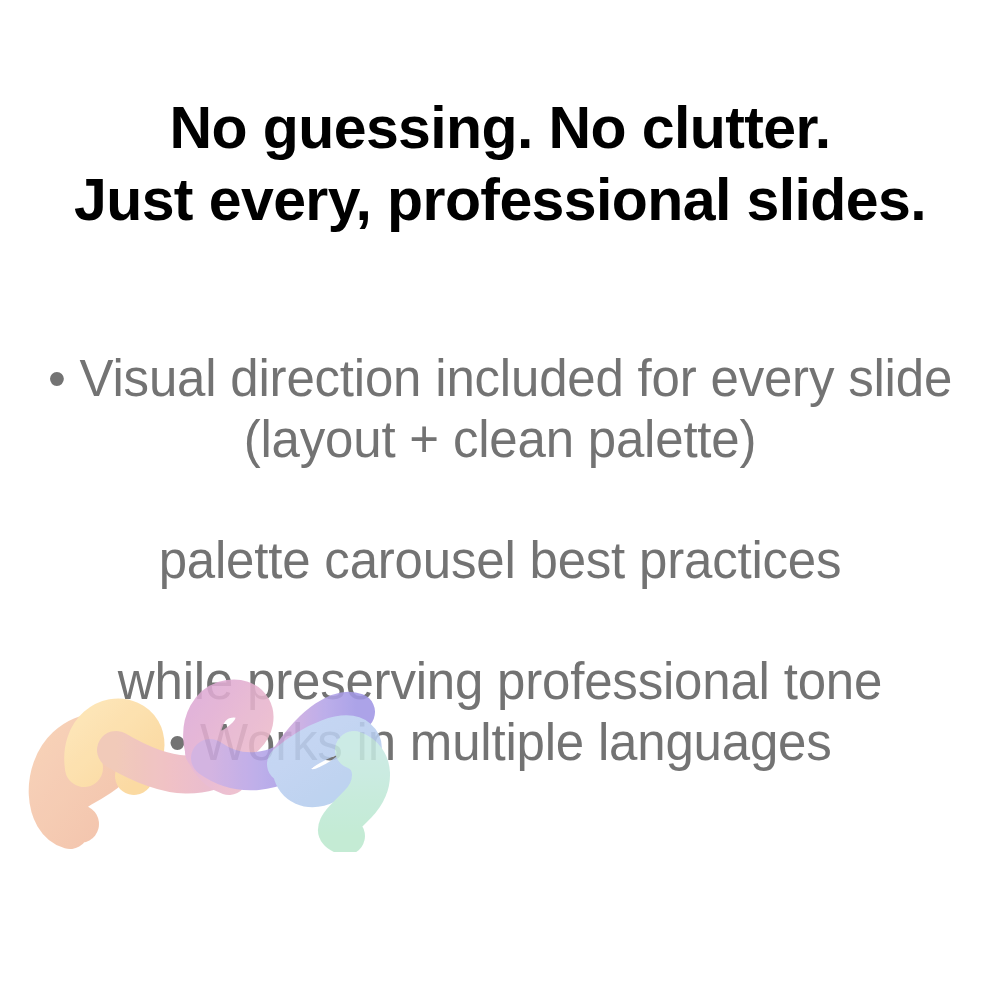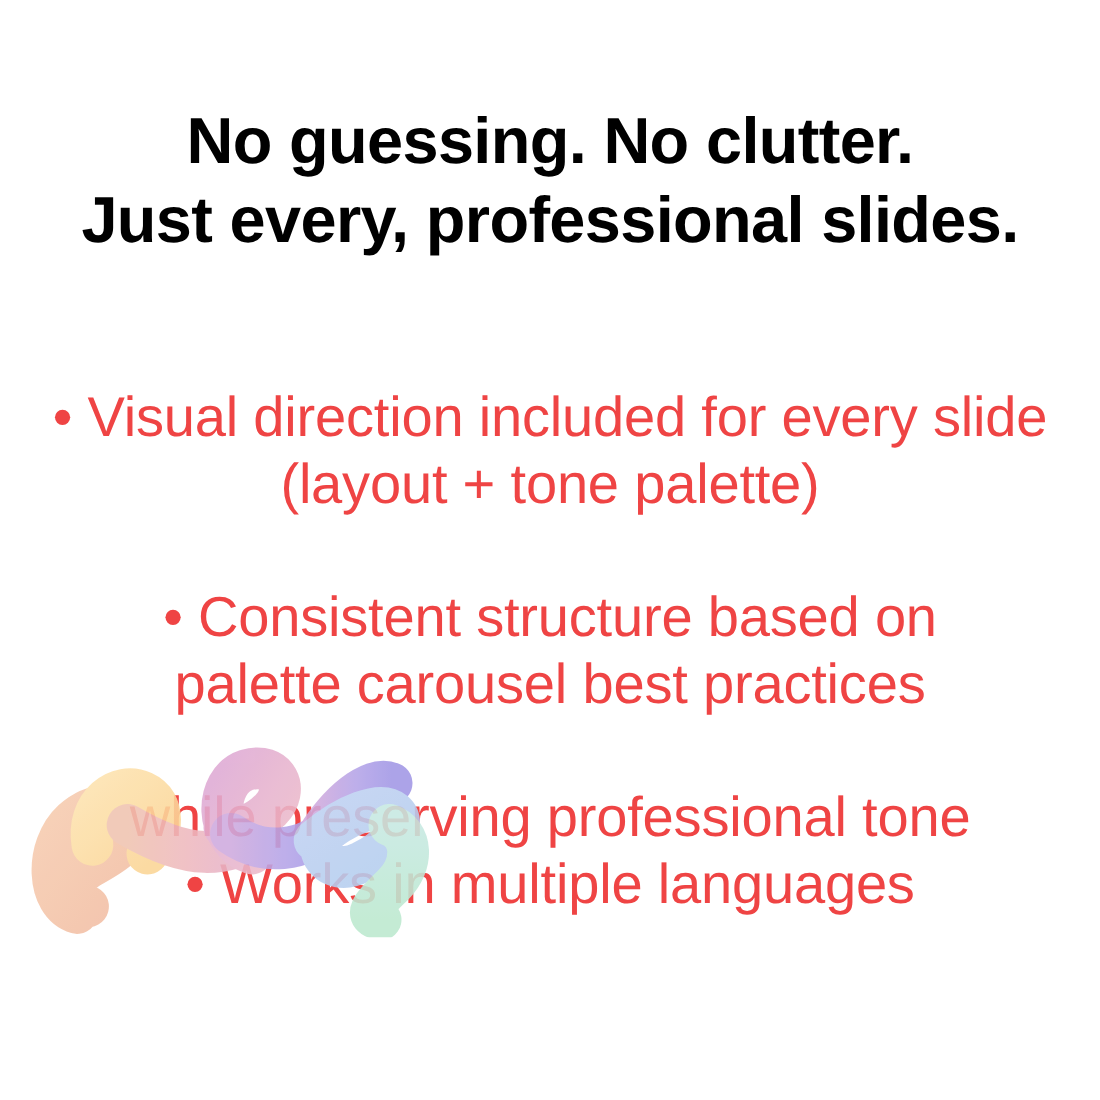--- a/index.html
+++ b/index.html
@@ -55,21 +55,21 @@
   }
   .bullet + .bullet {
     margin-top: 60px;
   }
   .bullet-line {
     display: block;
     font-size: 51px;
     font-weight: normal;
     line-height: 61px;
     letter-spacing: -0.2px;
-    color: #ef4444;
+    color: #737373;
     white-space: nowrap;
   }
 
   
   .squiggle {
     position: absolute;
     left: 24px;
     bottom: 2px;
     width: 440px;
     height: 180px;
@@ -88,25 +88,24 @@
 
   <div class="title-block">
     <span class="title-line">No guessing. No clutter.</span>
     <span class="title-line">Just every, professional slides.</span>
   </div>
 
   <div class="bullets">
 
     <div class="bullet">
       <span class="bullet-line">• Visual direction included for every slide</span>
-      <span class="bullet-line">(layout + tone palette)</span>
+      <span class="bullet-line">(layout + clean palette)</span>
     </div>
 
     <div class="bullet">
-      <span class="bullet-line">• Consistent structure based on</span>
       <span class="bullet-line">palette carousel best practices</span>
     </div>
 
     <div class="bullet">
       <span class="bullet-line">while preserving professional tone</span>
       <span class="bullet-line">• Works in multiple languages</span>
     </div>
 
   </div>
 

